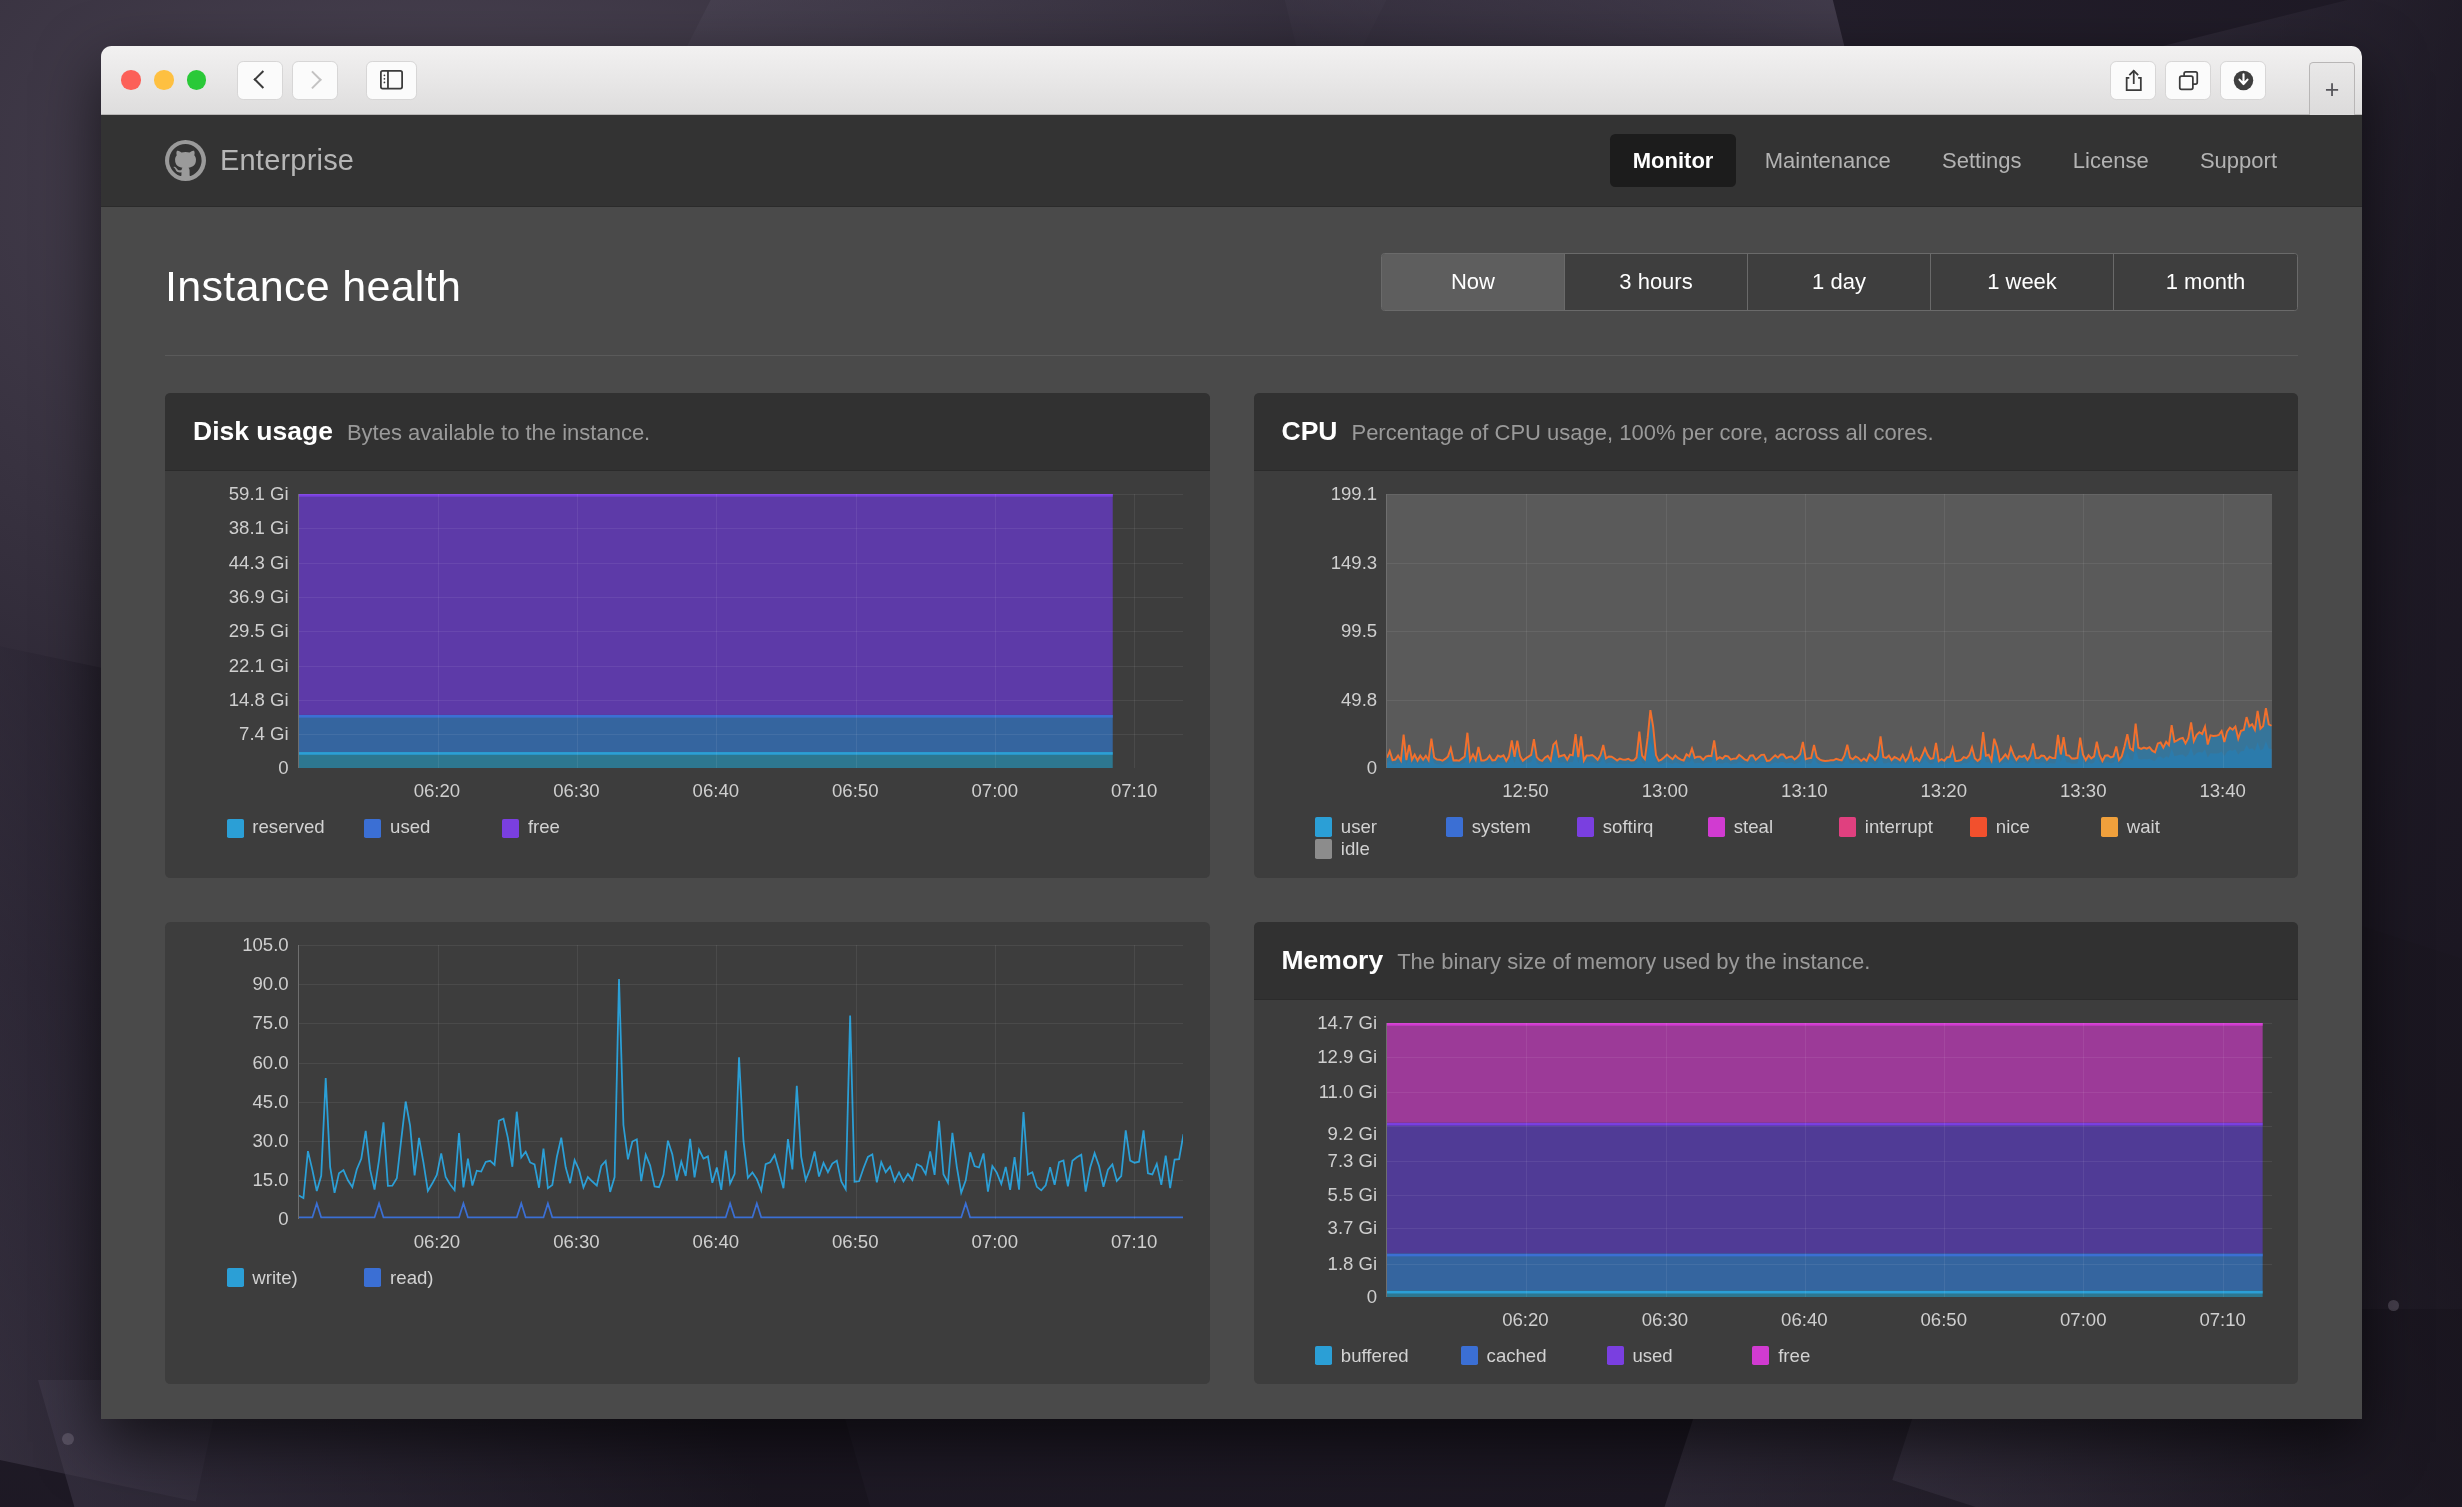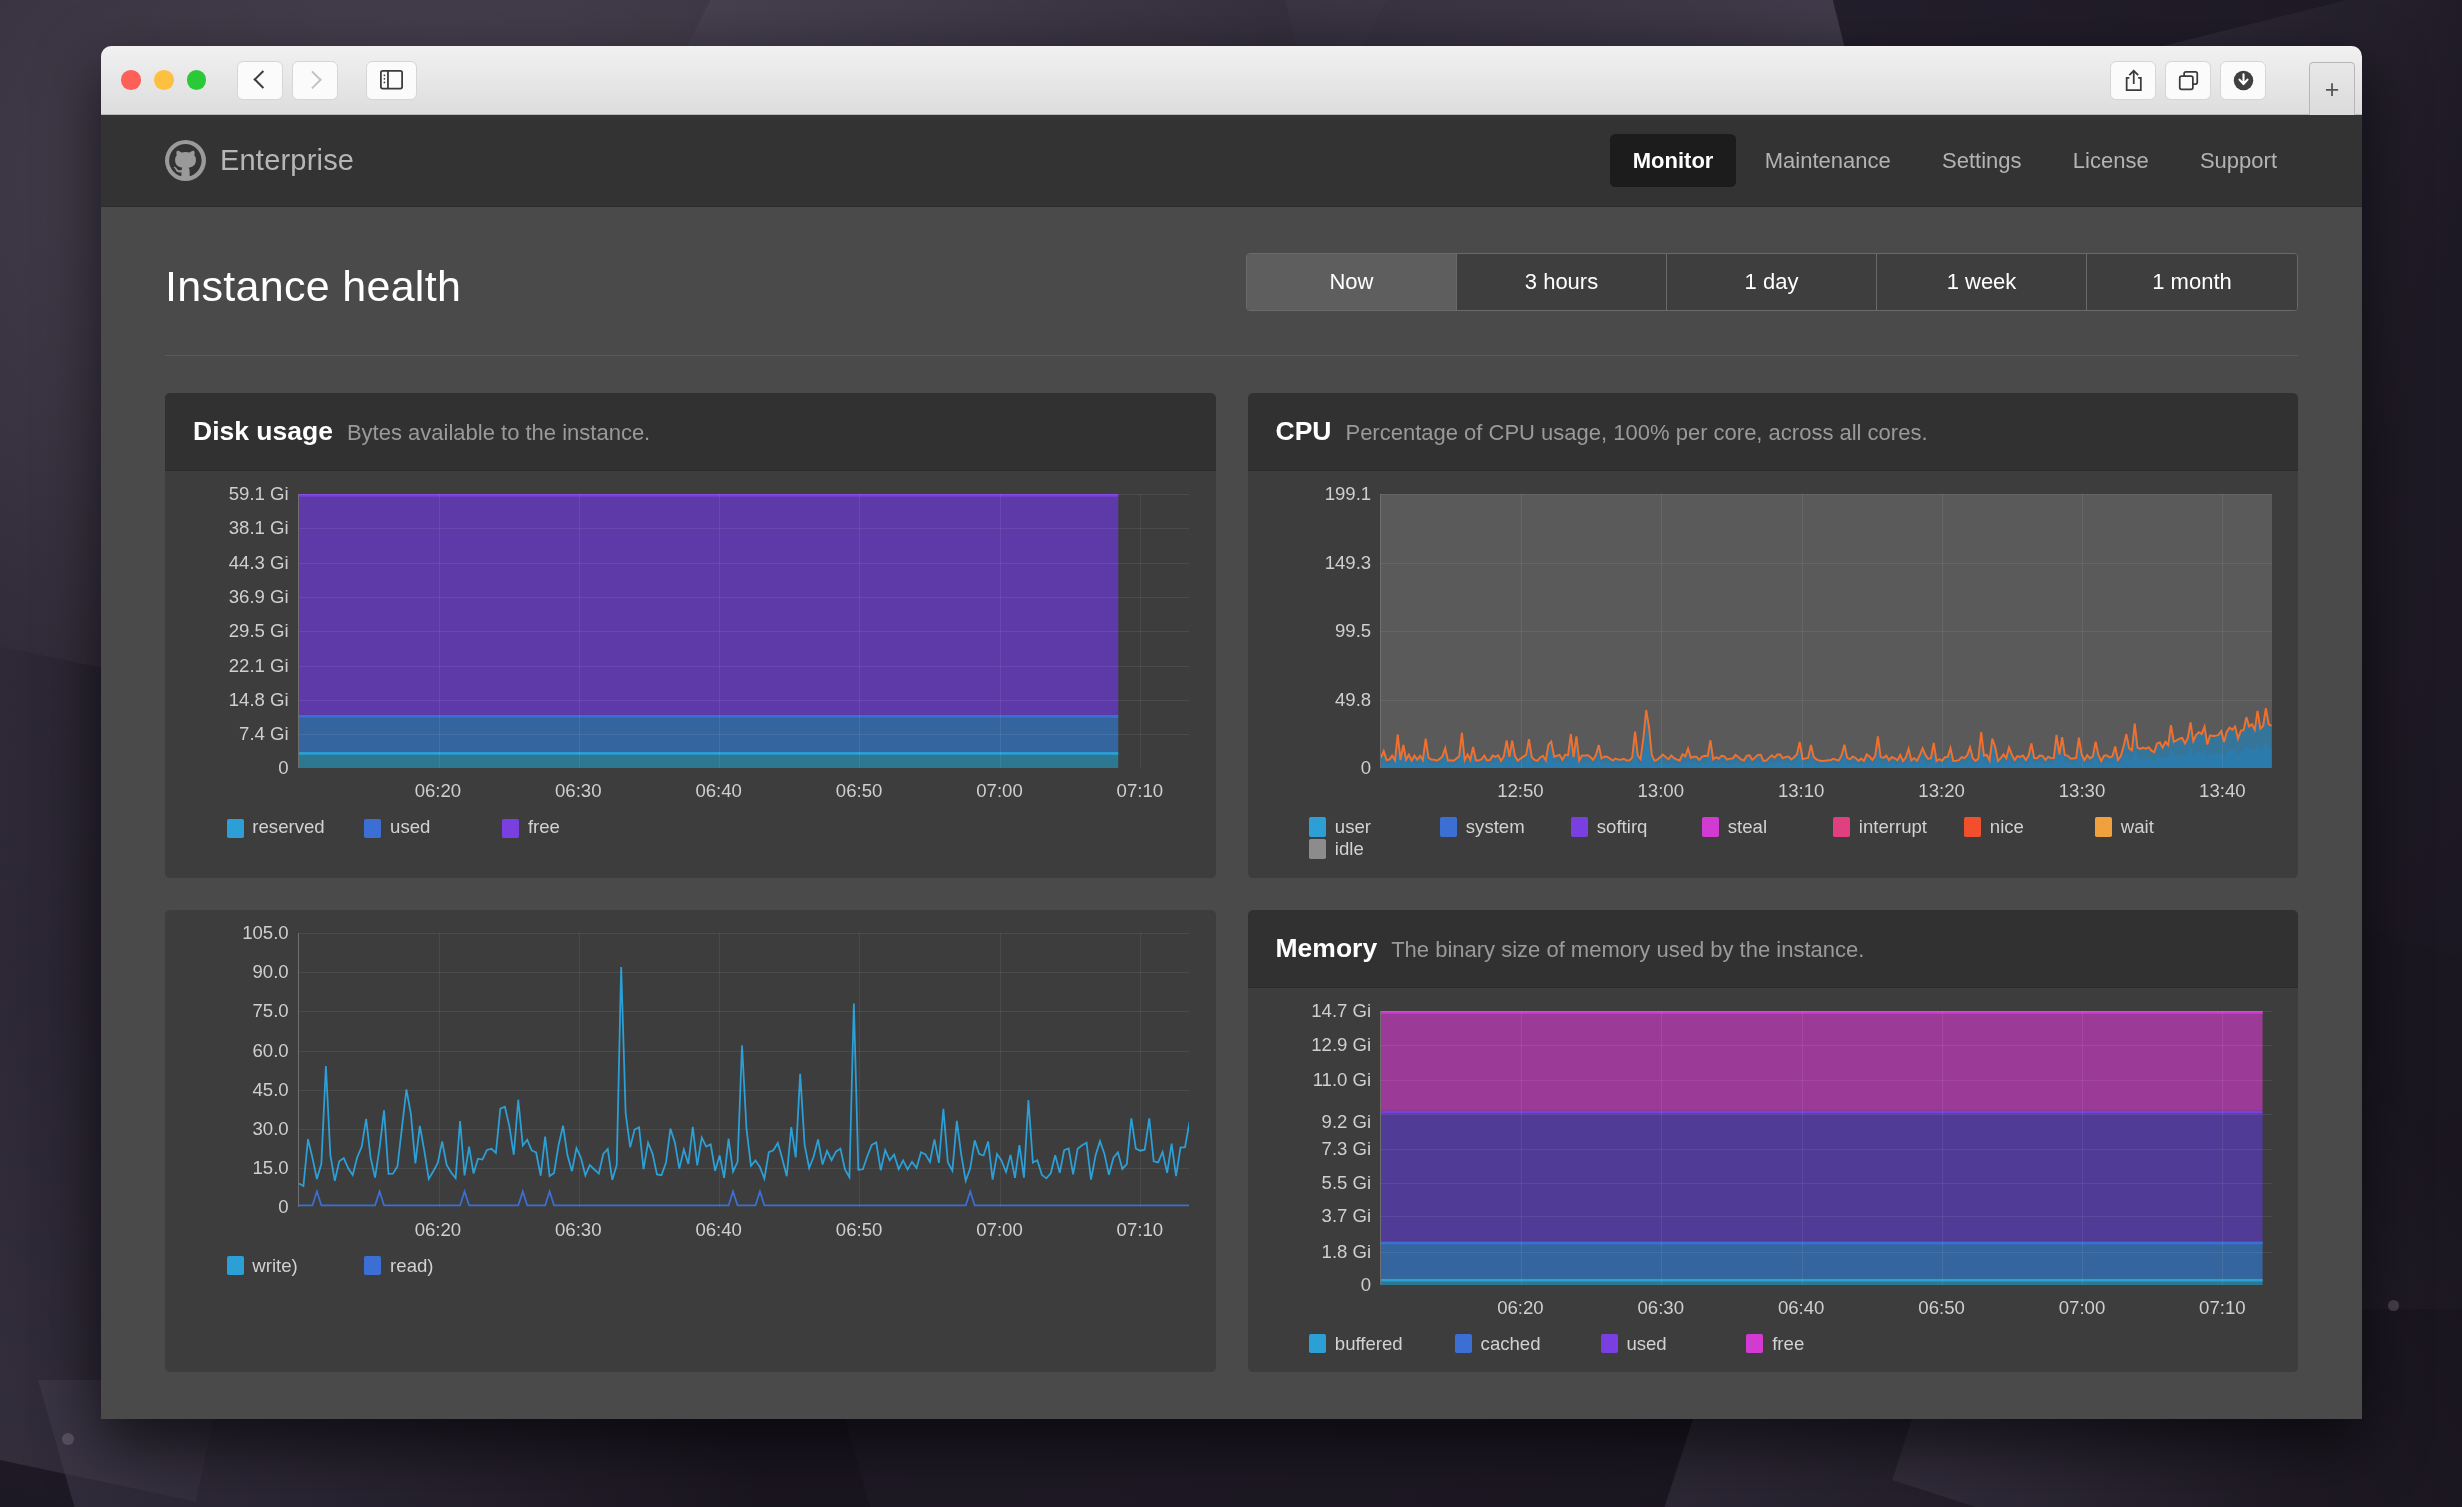--- a/index.html
+++ b/index.html
@@ -114,30 +114,30 @@
   #page-head {
     display: flex; align-items: flex-end;
     padding: 46px 0 44px 0;
     border-bottom: 0.9px solid #5a5a5a;
   }
   #page-title { color: #fff; font-size: 43px; font-weight: 300; letter-spacing: 0.3px; }
 
   #rangebar { margin-left: auto; display: flex; border: 0.9px solid #6a6a6a; border-radius: 3.5px; overflow: hidden; }
   .range-btn {
     color: #fff; font-size: 22px;
-    padding: 15px 0; width: 210px; text-align: center;
+    padding: 15px 0; width: 183px; text-align: center;
     background: #3e3e3e; border-right: 0.9px solid #6a6a6a;
   }
   .range-btn:last-child { border-right: none; }
   .range-btn.active { background: #5e5e5e; }
 
   
   #grid {
     display: grid; grid-template-columns: 1fr 1fr;
-    gap: 32px; margin-top: 37px;
+    gap: 44px; margin-top: 37px;
   }
   .panel { background: #3d3d3d; border-radius: 5.3px; overflow: hidden; }
   .panel-head {
     background: #313131; padding: 23px 28px;
     display: flex; align-items: baseline; gap: 14px;
     border-bottom: 0.9px solid #2b2b2b;
   }
   .panel-title { color: #fff; font-size: 26.5px; font-weight: bold; }
   .panel-desc  { color: #9a9a9a; font-size: 22px; }
 

